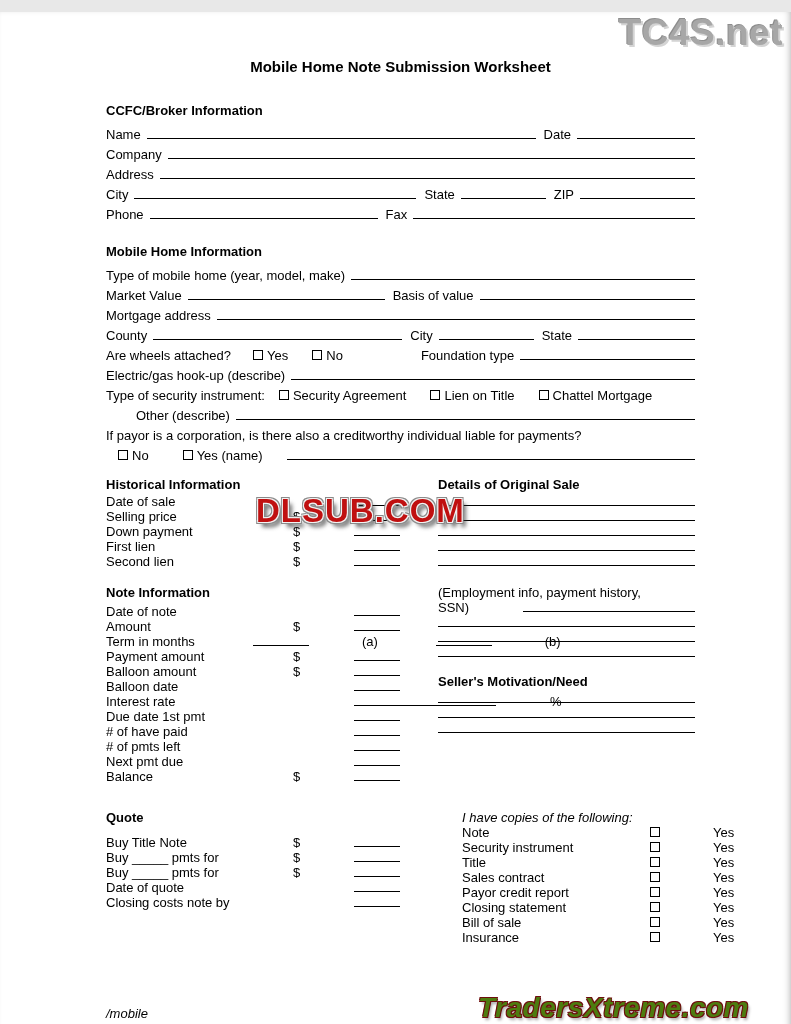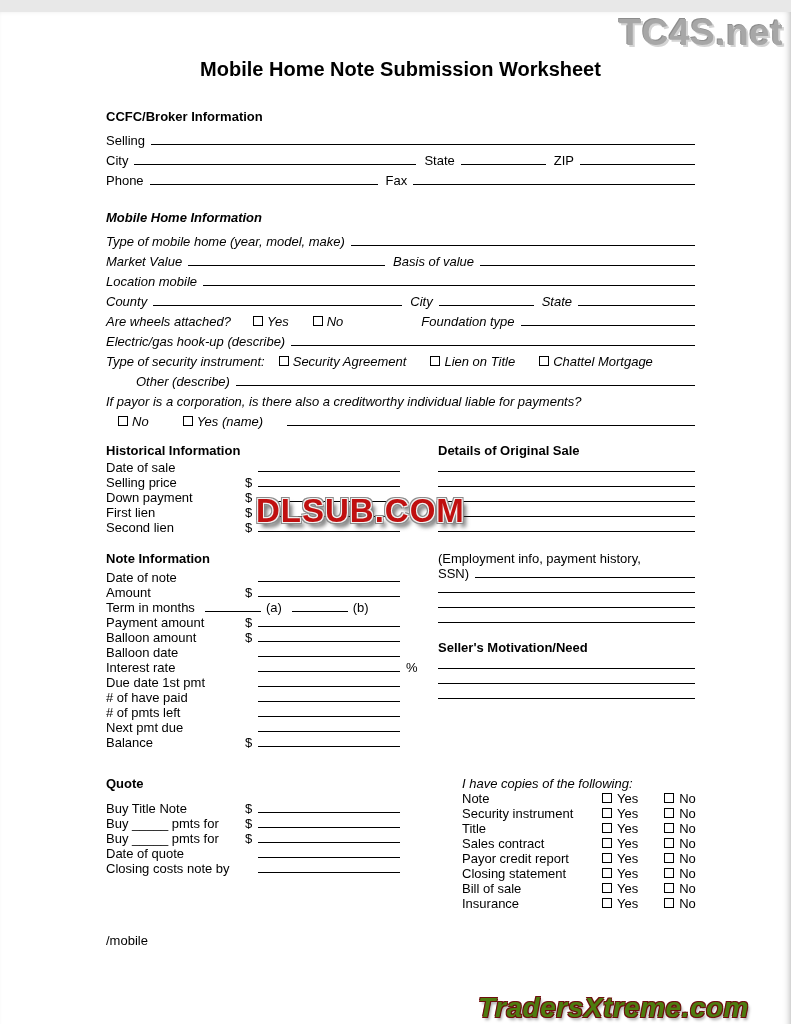--- a/index.html
+++ b/index.html
@@ -1,57 +1,57 @@
 <!DOCTYPE html>
 <html><head>
 <meta charset="utf-8">
 <style>
   html,body{margin:0;padding:0;background:#e8e8e8;}
   .page{position:relative;width:791px;height:1024px;background:#fff;margin:12px auto;
         font-family:"Liberation Sans","DejaVu Sans",sans-serif;font-size:13px;color:#000;
         overflow:hidden;box-shadow:inset -5px 0 7px -4px rgba(0,0,0,.28), inset 0 -4px 6px -4px rgba(0,0,0,.18);}
   .content{position:absolute;left:106px;top:0;width:589px;}
-  .title{margin-top:46px;text-align:center;font-size:20px;font-weight:bold;}
+  .title{margin-top:46px;text-align:center;font-size:15px;font-weight:bold;}
   .h{font-weight:bold;margin-bottom:4px;}
   .row{display:flex;align-items:flex-end;height:20px;white-space:nowrap;}
-  .row-s{height:15px;}
+  .row-s{height:15px;gap:48px;}
   .ln{border-bottom:1px solid #000;margin-bottom:3px;flex:none;}
   .fl{flex:1 1 auto;}
   .lbl{margin-right:6px;white-space:nowrap;}
   .ml{margin-left:8px;margin-right:6px;white-space:nowrap;}
   .w85{width:85px;}.w95{width:95px;}.w115{width:115px;}.w117{width:117px;}
   .w118{width:118px;}.w142{width:142px;}.w197{width:197px;}.w228{width:228px;}
   .cb{width:8px;height:8px;border:1px solid #000;flex:none;margin-bottom:3px;background:#fff;}
   .cbl{margin-left:4px;}
   .ml12{margin-left:12px;}.ml14{margin-left:14px;}.ml22{margin-left:22px;}
   .ml24{margin-left:24px;}.ml30{margin-left:30px;text-align:center;}
   .ml34{margin-left:34px;}.ml78{margin-left:78px;}
   .flabel{width:139px;flex:none;white-space:nowrap;}
   .fdollar{width:13px;flex:none;}
   .cols{display:flex;}
   .col-l{width:294px;flex:none;}
   .gap{width:38px;flex:none;}
   .col-r{width:257px;flex:none;}
   .sec-broker{margin-top:28px;}
-  .sec-mobile{margin-top:22px;font-style:italic;}
+  .sec-mobile{margin-top:22px;}
   .sec-hist{margin-top:14px;}
   .sec-note{margin-top:16px;}
   .sec-quote{margin-top:26px;}
   .hist-h{margin-bottom:2px;}
   .term-line{width:56px;margin-left:10px;}
   .term-tag{margin-left:5px;}
   .pct{margin-left:6px;}
   .seller-h{margin-top:14px;margin-bottom:2px;font-weight:bold;}
   .copies{padding-left:24px;box-sizing:border-box;}
   .copies-h{font-style:italic;}
   .citem{width:140px;flex:none;white-space:nowrap;}
   .cyn{margin-left:5px;}
   .cb-no{margin-left:26px;}
   .quote-rows{margin-top:10px;}
-  .foot{position:absolute;left:106px;top:921px;}
+  .foot{position:absolute;left:106px;top:994px;font-style:italic;}
   .wm-top{position:absolute;top:0;right:8px;font-size:37px;font-weight:bold;color:#a7a7a7;
           letter-spacing:.5px;text-shadow:2px 2px 0 #d4d4d4,-1px -1px 0 #8d8d8d;}
   .wm-mid{position:absolute;left:256px;top:480px;font-size:33px;font-weight:bold;letter-spacing:1px;color:#c01010;
           text-shadow:-1px -1px 0 #f2f2f2,1px -1px 0 #f2f2f2,-1px 1px 0 #f2f2f2,1px 1px 0 #f2f2f2,
                       -2px -2px 0 #8a8a8a,2px -2px 0 #8a8a8a,-2px 2px 0 #8a8a8a,2px 2px 0 #8a8a8a,
                       4px 5px 4px rgba(50,50,50,.75);}
   .wm-bot{position:absolute;left:478px;top:980px;font-size:28px;font-weight:bold;color:#4d7c0f;letter-spacing:.5px;
           text-shadow:-1px -1px 0 #6e0e0e,1px -1px 0 #6e0e0e,-1px 1px 0 #6e0e0e,1px 1px 0 #6e0e0e,2px 3px 3px rgba(0,0,0,.35);font-style:italic;}
 </style>
 </head>
@@ -61,21 +61,31 @@
 
   <div class="wm-top">TC4S.net</div>
 
   <div class="content">
 
     <div class="title">Mobile Home Note Submission Worksheet</div>
 
     <section class="sec-broker">
       <div class="h">CCFC/Broker Information</div>
       <div class="row">
-        <span class="lbl">Selling</span>
+        <span class="lbl">Name</span>
+        <span class="ln fl"></span>
+        <span class="ml">Date</span>
+        <span class="ln w118"></span>
+      </div>
+      <div class="row">
+        <span class="lbl">Company</span>
+        <span class="ln fl"></span>
+      </div>
+      <div class="row">
+        <span class="lbl">Address</span>
         <span class="ln fl"></span>
       </div>
       <div class="row">
         <span class="lbl">City</span>
         <span class="ln fl"></span>
         <span class="ml">State</span>
         <span class="ln w85"></span>
         <span class="ml">ZIP</span>
         <span class="ln w115"></span>
       </div>
@@ -93,21 +103,21 @@
         <span class="lbl">Type of mobile home (year, model, make)</span>
         <span class="ln fl"></span>
       </div>
       <div class="row">
         <span class="lbl">Market Value</span>
         <span class="ln w197"></span>
         <span class="ml">Basis of value</span>
         <span class="ln fl"></span>
       </div>
       <div class="row">
-        <span class="lbl">Location mobile</span>
+        <span class="lbl">Mortgage address</span>
         <span class="ln fl"></span>
       </div>
       <div class="row">
         <span class="lbl">County</span>
         <span class="ln fl"></span>
         <span class="ml">City</span>
         <span class="ln w95"></span>
         <span class="ml">State</span>
         <span class="ln w117"></span>
       </div>

